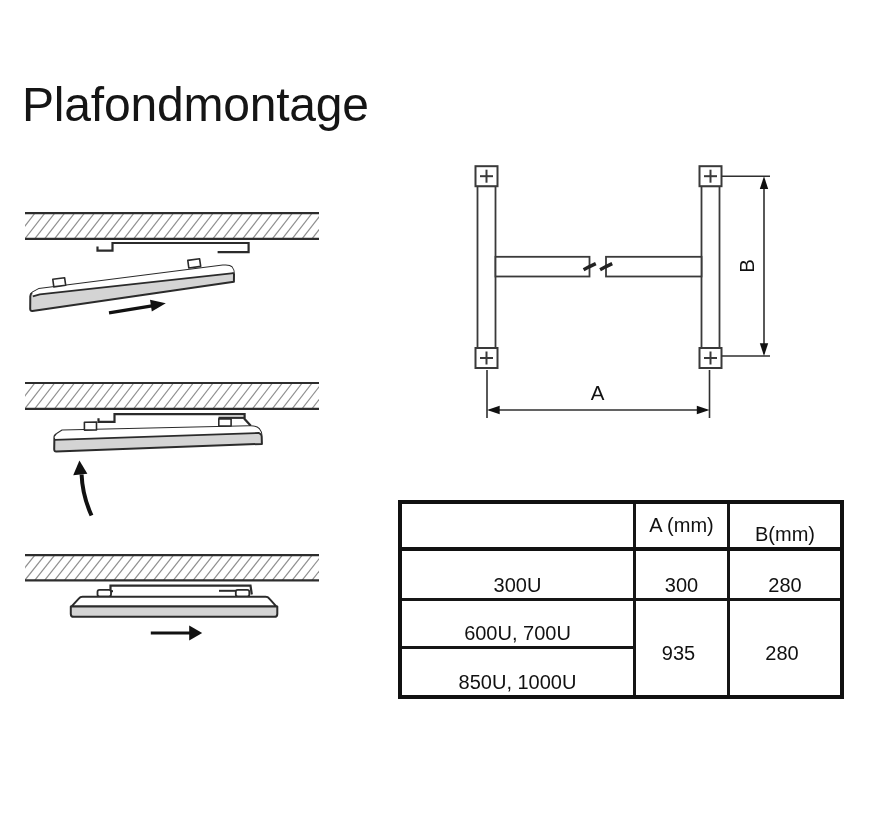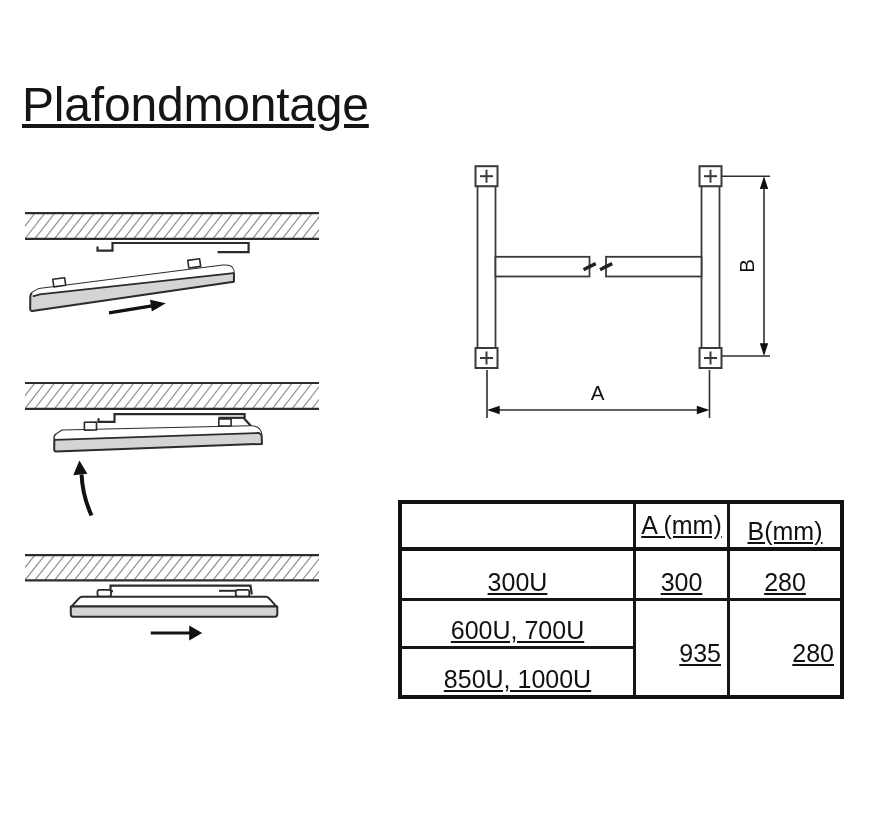--- a/index.html
+++ b/index.html
@@ -1,32 +1,32 @@
 <!DOCTYPE html>
 <html><head>
 <meta charset="utf-8">
 <style>
   html,body { margin:0; padding:0; }
   body { width:890px; height:820px; position:relative; background:#ffffff;
          font-family:"Liberation Sans", sans-serif; overflow:hidden; }
   .title { position:absolute; left:22px; top:81px; font-size:48px; line-height:1;
-            color:#151515; letter-spacing:-0.2px; white-space:nowrap;text-decoration:underline; }
+            color:#151515; letter-spacing:-0.2px; white-space:nowrap; }
   table.dim { position:absolute; left:398px; top:500px; border-collapse:collapse;
-              table-layout:fixed; color:#111; font-size:25px;text-decoration:underline; }
+              table-layout:fixed; color:#111; font-size:20px; }
   table.dim td { text-align:center; vertical-align:bottom; padding:0 0 1px 0;
                  border:3px solid #161616; }
   table.dim { border:4px solid #111; }
   td.c1 { width:231px; }
   td.c2 { width:91px; }
   td.c3 { width:110px; }
   tr.hdr td { border-bottom:4px solid #111; height:42px; vertical-align:middle; }
   tr.r1 td { height:46px; }
   tr.r2 td { height:44px; }
   tr.r3 td { height:45px; }
-  table.dim td.mrg { vertical-align:middle; padding-top:11px; padding-right:6px;text-align:right; }
+  table.dim td.mrg { vertical-align:middle; padding-top:11px; padding-right:6px; }
 </style>
 </head>
 <body>
 <div class="title">Plafondmontage</div>
 <svg width="890" height="820" viewBox="0 0 890 820" style="position:absolute;left:0;top:0">
 <defs></defs>
 <clipPath id="b1">
       <rect x="25" y="213.2" width="294" height="25.700000000000017"></rect>
     </clipPath>
     <g clip-path="url(#b1)" stroke="#8f8f8f" stroke-width="1.2">

